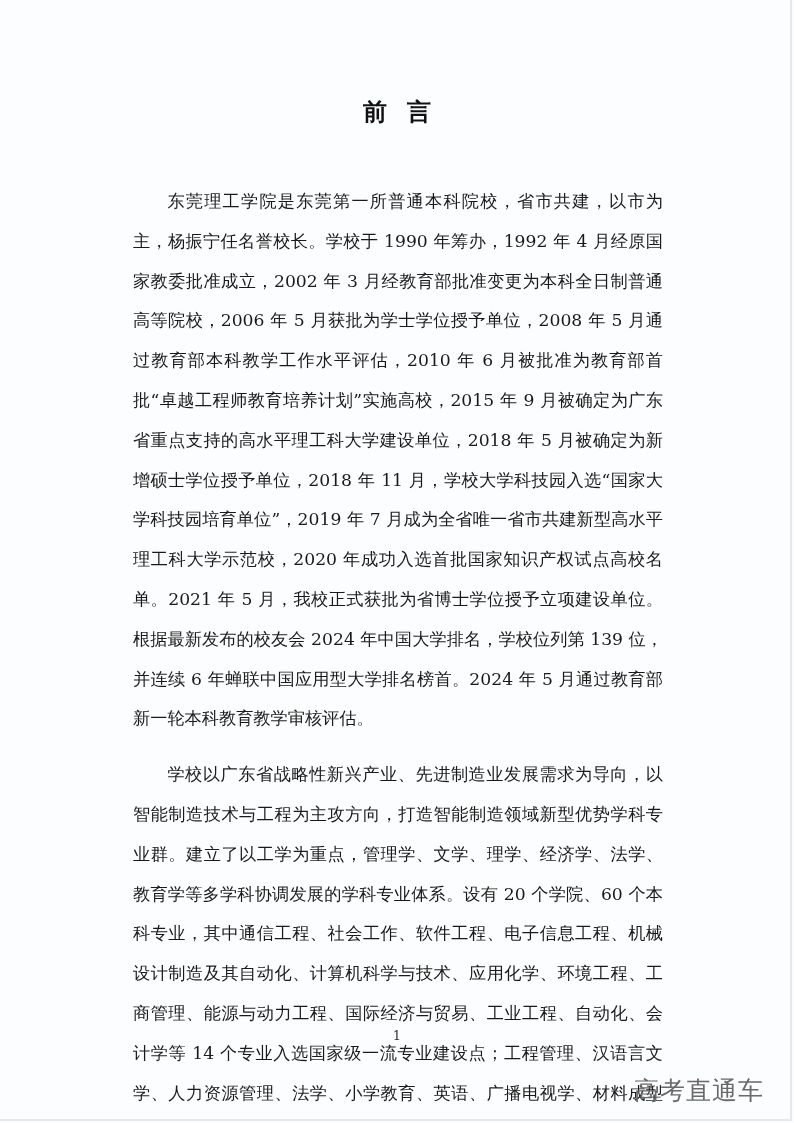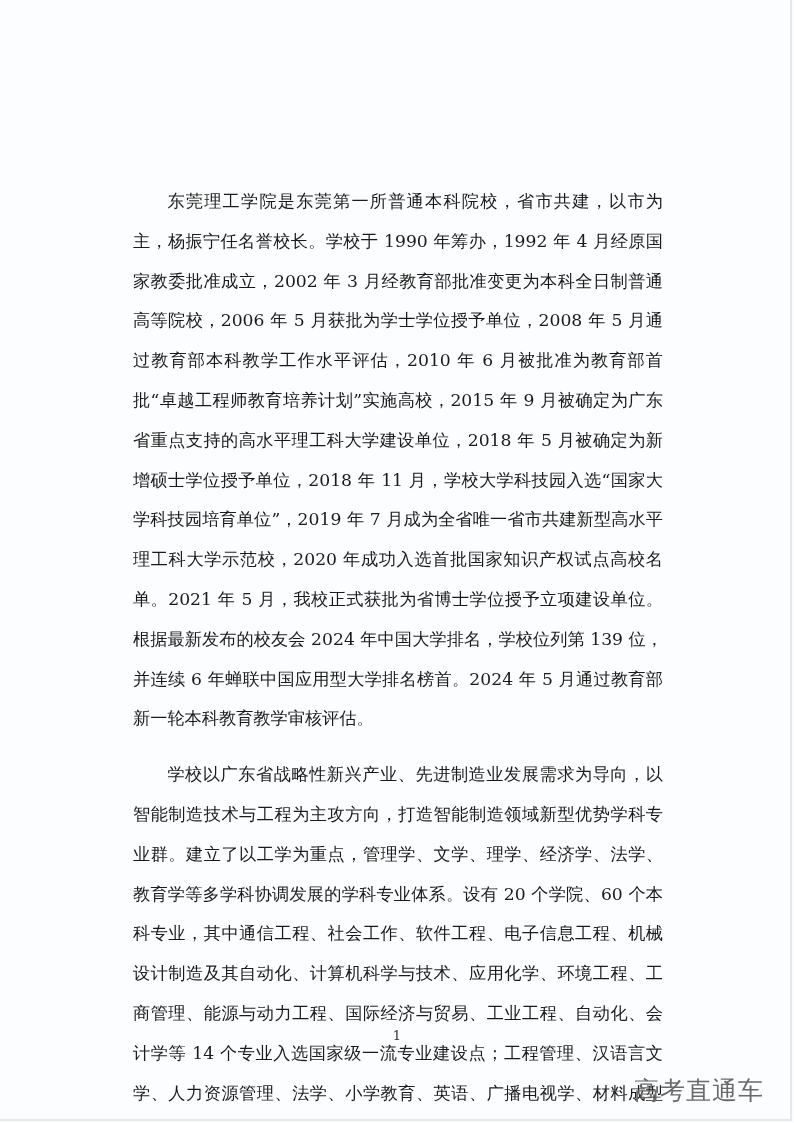--- a/index.html
+++ b/index.html
@@ -40,20 +40,21 @@
   .watermark {
     position: absolute; right: 30px; top: 1074px;
     font-family: "DejaVu Sans", sans-serif;
     font-size: 25px; color: #6a6a6a; letter-spacing: 1px; text-align: center;
   }
 </style>
 </head>
 <body>
 
 <div class="page">
+  <div class="title">前言</div>
 
   <div class="body-text">
     <p>东莞理工学院是东莞第一所普通本科院校，省市共建，以市为主，杨振宁任名誉校长。学校于 1990 年筹办，1992 年 4 月经原国家教委批准成立，2002 年 3 月经教育部批准变更为本科全日制普通高等院校，2006 年 5 月获批为学士学位授予单位，2008 年 5 月通过教育部本科教学工作水平评估，2010 年 6 月被批准为教育部首批“卓越工程师教育培养计划”实施高校，2015 年 9 月被确定为广东省重点支持的高水平理工科大学建设单位，2018 年 5 月被确定为新增硕士学位授予单位，2018 年 11 月，学校大学科技园入选“国家大学科技园培育单位”，2019 年 7 月成为全省唯一省市共建新型高水平理工科大学示范校，2020 年成功入选首批国家知识产权试点高校名单。2021 年 5 月，我校正式获批为省博士学位授予立项建设单位。根据最新发布的校友会 2024 年中国大学排名，学校位列第 139 位，并连续 6 年蝉联中国应用型大学排名榜首。2024 年 5 月通过教育部新一轮本科教育教学审核评估。</p>
     <p>学校以广东省战略性新兴产业、先进制造业发展需求为导向，以智能制造技术与工程为主攻方向，打造智能制造领域新型优势学科专业群。建立了以工学为重点，管理学、文学、理学、经济学、法学、教育学等多学科协调发展的学科专业体系。设有 20 个学院、60 个本科专业，其中通信工程、社会工作、软件工程、电子信息工程、机械设计制造及其自动化、计算机科学与技术、应用化学、环境工程、工商管理、能源与动力工程、国际经济与贸易、工业工程、自动化、会计学等 14 个专业入选国家级一流专业建设点；工程管理、汉语言文学、人力资源管理、法学、小学教育、英语、广播电视学、材料成型及控制工程、工业设计、高分子材料与工程、光电信息科学与工程、网络工程、土木工程、化学工程与工艺等 14 个专业入选广东省一流专业建设点。学校工程科学、材料科学、化学、环境/生态学学科、计算机科学和农业科学进入 ESI 全球排名前 1%。</p>
 
   </div>
 
   <div class="page-number">1</div>
 </div>
 

